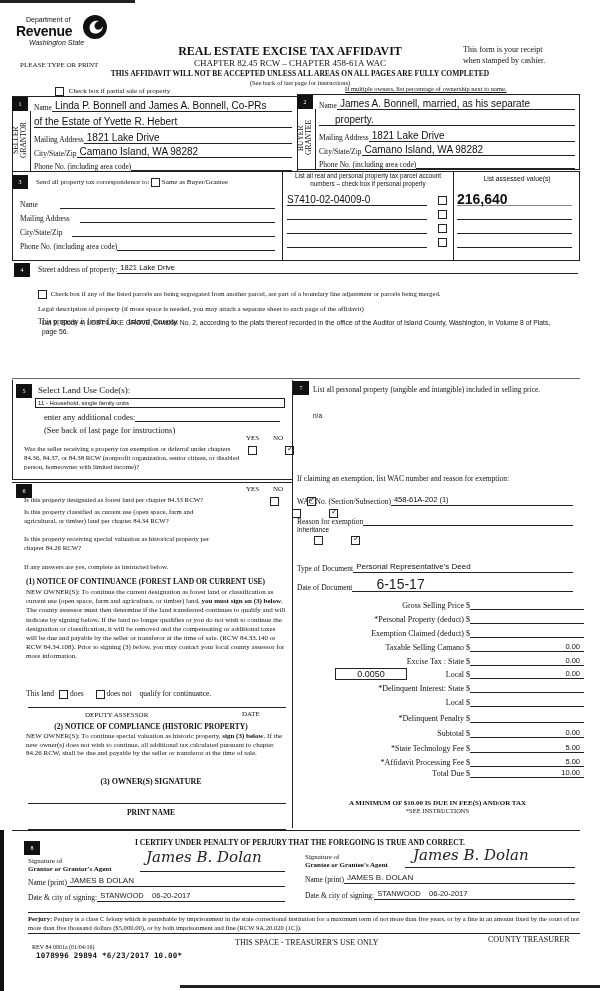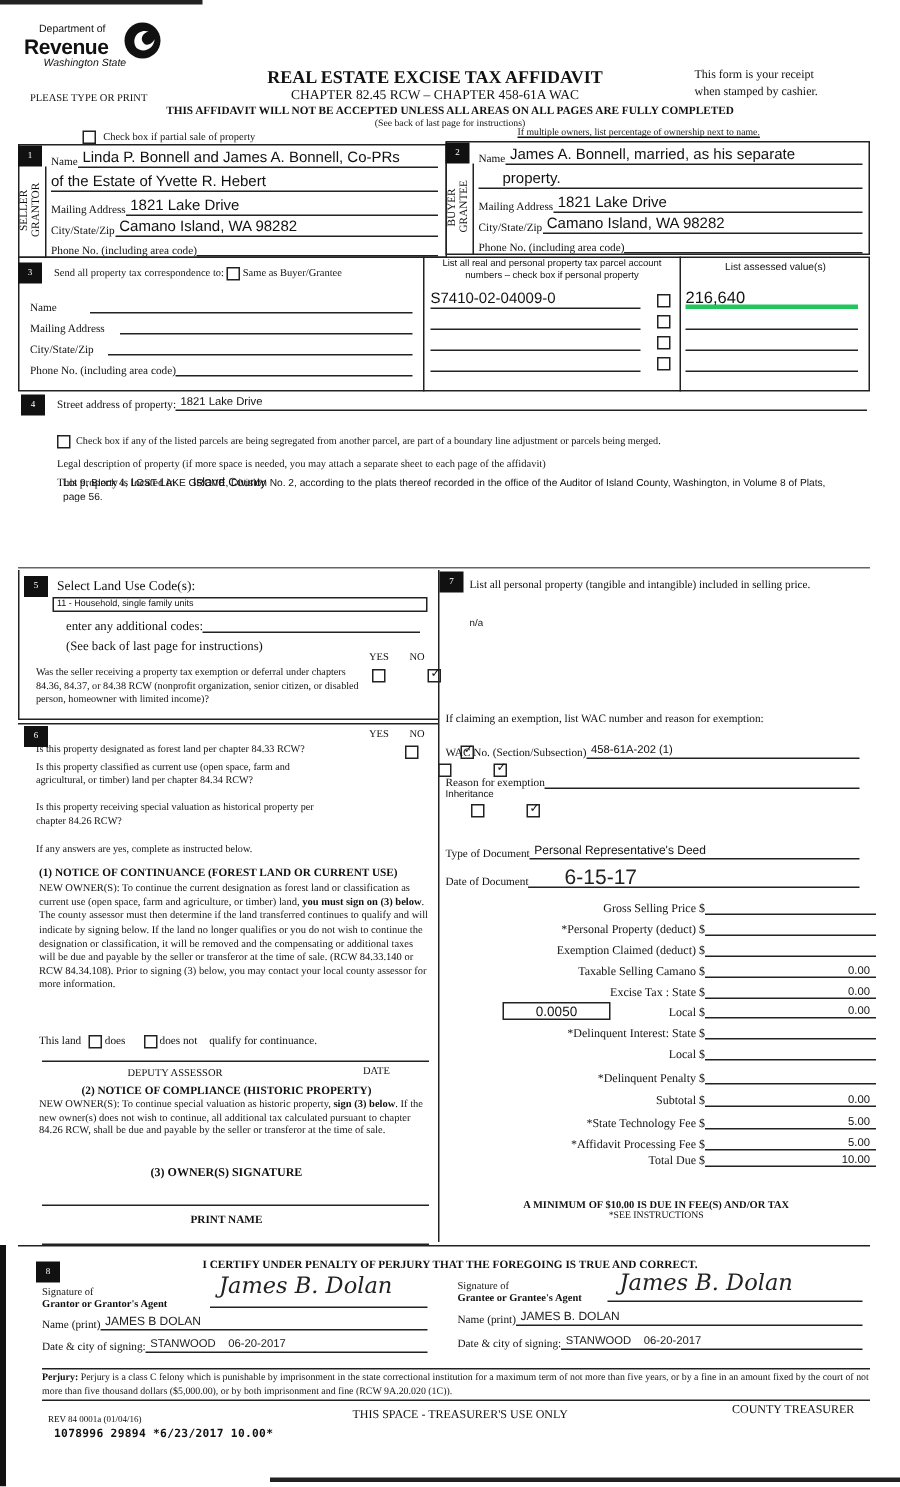--- a/index.html
+++ b/index.html
@@ -139,21 +139,21 @@
   <span class="lbl">Phone No. (including area code)</span>
   <span class="val"></span>
 </div>
 <div class="abs center sans" style="left:285px;top:172px;width:166px;font-size:6.3px;line-height:8px;">List all real and personal property tax parcel account numbers – check box if personal property</div>
 <div class="abs center sans" style="left:455px;top:175px;width:124px;font-size:6.8px;">List assessed value(s)</div>
 
 <div class="abs" style="left:287px;top:193px;width:290px;">
   <div class="abs" style="left:0;top:0;width:290px;height:14px;">
     <span class="abs sans" style="left:0;top:1px;width:140px;border-bottom:1px solid #222;font-size:10px;line-height:11px;height:12px;">S7410-02-04009-0</span>
     <span class="abs chk" style="left:151px;top:2px;"></span>
-    <span class="abs sans" style="left:170px;top:1px;width:115px;border-bottom:3px solid #22c55e;font-size:11px;line-height:11px;height:12px;">216,640</span>
+    <span class="abs sans" style="left:170px;top:1px;width:115px;border-bottom:1px solid #22c55e;font-size:14px;line-height:11px;height:12px;font-weight:bold;">216,640</span>
   </div>
   <div class="abs" style="left:0;top:14px;width:290px;height:14px;">
     <span class="abs" style="left:0;top:1px;width:140px;border-bottom:1px solid #222;height:12px;"></span>
     <span class="abs chk" style="left:151px;top:2px;"></span>
     <span class="abs" style="left:170px;top:1px;width:115px;border-bottom:1px solid #222;height:12px;"></span>
   </div>
   <div class="abs" style="left:0;top:28px;width:290px;height:14px;">
     <span class="abs" style="left:0;top:1px;width:140px;border-bottom:1px solid #222;height:12px;"></span>
     <span class="abs chk" style="left:151px;top:2px;"></span>
     <span class="abs" style="left:170px;top:1px;width:115px;border-bottom:1px solid #222;height:12px;"></span>

